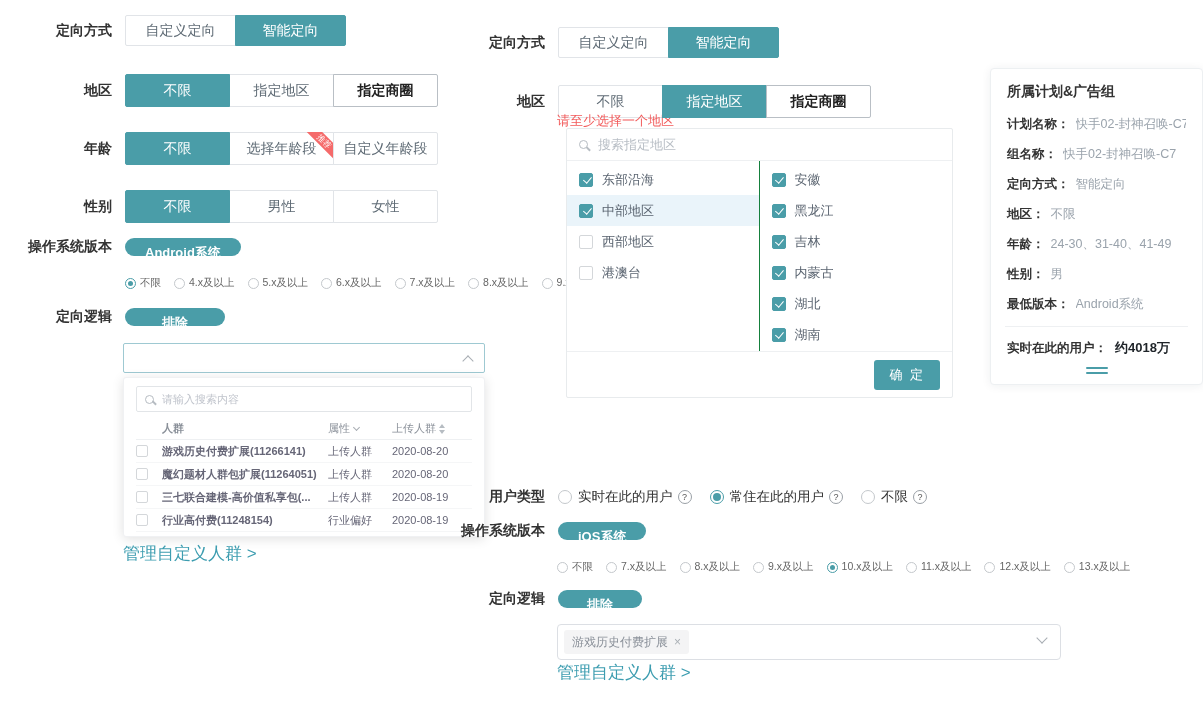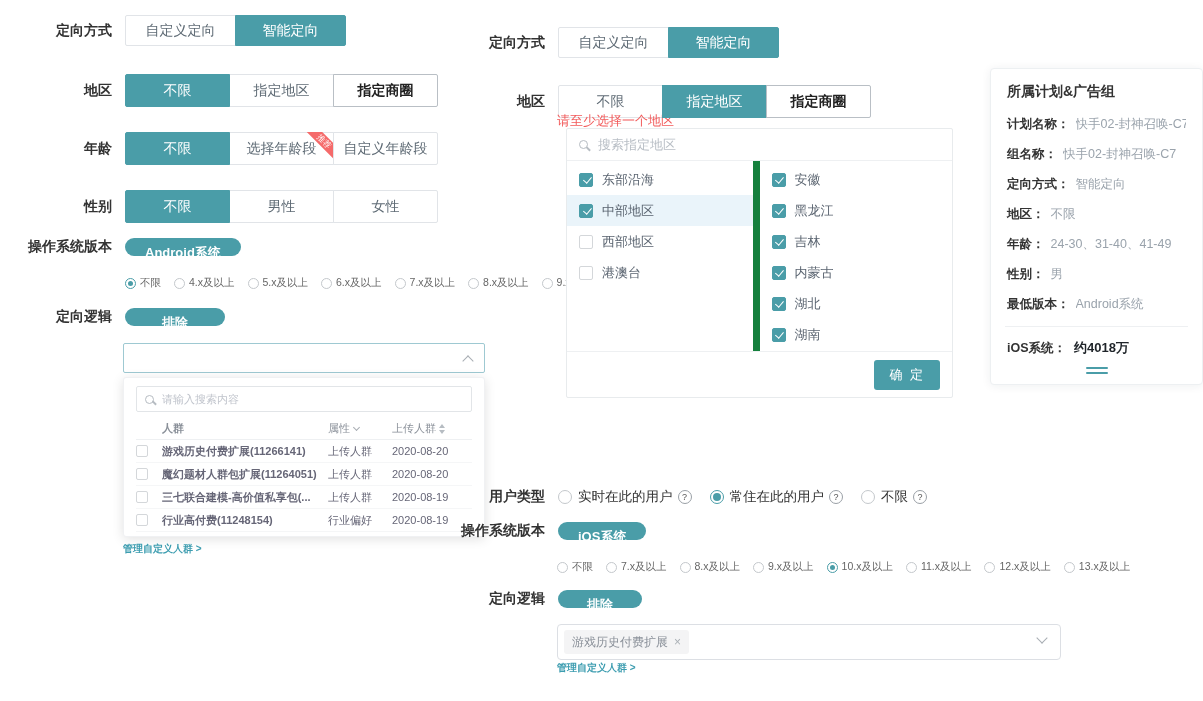--- a/index.html
+++ b/index.html
@@ -70,32 +70,32 @@
   .c-cb { width:26px; flex:none; display:flex; align-items:center; }
   .c-name { flex:1; overflow:hidden; white-space:nowrap;font-weight:bold; }
   .c-attr { width:64px; flex:none; display:flex; align-items:center; }
   .c-date { width:80px; flex:none; display:flex; align-items:center; }
 
   .cbx { width:12px; height:12px; border:1px solid #d4d7da; border-radius:2px; background:#fff; position:relative; flex:none; cursor:pointer; }
   .cbx.on { background:var(--teal); border-color:var(--teal); }
   .cbx.on::after { content:""; position:absolute; left:3.5px; top:1px; width:3px; height:6px;
                    border:solid #fff; border-width:0 1.5px 1.5px 0; transform:rotate(40deg); }
 
-  .link { position:absolute; color:#3d9db0; font-size:10px; font-weight:bold; cursor:pointer; }
+  .link { position:absolute; color:#3d9db0; font-size:17px; font-weight:normal; cursor:pointer; }
   .err { position:absolute; color:var(--red); font-size:13px; }
 
   
   .rp { position:absolute; left:566px; top:128px; width:387px; height:270px; border:1px solid #e8ebed; border-radius:2px;
         background:#fff; display:flex; flex-direction:column; }
   .rp-search { height:32px; border-bottom:1px solid #eef0f2; display:flex; align-items:center; padding:0 12px; gap:8px; flex:none; }
   .rp-search input { border:none; outline:none; font-size:13px; flex:1; font-family:inherit; }
   .rp-search input::placeholder { color:#b8bec5; }
   .rp-body { flex:1; display:flex; overflow:hidden; }
   .rp-col { width:50%; overflow:hidden; padding-top:3px; }
-  .rp-col.first { border-right:7px solid #15803d; }
+  .rp-col.first { border-right:1px solid #15803d; }
   .ck-item { display:flex; align-items:center; gap:9px; height:31px; padding:0 12px; font-size:13px; color:#5a6470; cursor:pointer; }
   .ck-item.hl { background:#eaf4fa; }
   .rp .cbx { width:14px; height:14px; }
   .rp .cbx.on::after { left:4.5px; top:1.5px; width:3.5px; height:7px; }
   .rp-foot { flex:none; height:46px; border-top:1px solid #eef0f2; display:flex; align-items:center; justify-content:flex-end; padding:0 12px; }
   .confirm { background:var(--teal); color:#fff; font-size:13px; height:30px; line-height:30px; padding:0 15px; border-radius:3px; letter-spacing:2px; cursor:pointer; }
 
   
   .tag-sel { position:absolute; left:557px; top:624px; width:504px; height:36px; border:1px solid #dcdfe4; border-radius:4px;
              background:#fff; display:flex; align-items:center; padding:0 30px 0 6px; cursor:pointer; }
@@ -453,21 +453,21 @@
           <span class="kv-l">性别：</span>
           <span class="kv-v">男</span>
         </div>
         <div class="kv">
           <span class="kv-l">最低版本：</span>
           <span class="kv-v">Android系统</span>
         </div>
       </div>
     <div class="card-div"></div>
     <div class="est">
-      <span class="est-l">iOS系统：</span>
+      <span class="est-l">实时在此的用户：</span>
       <span class="est-v">约4018万</span>
     </div>
     <div class="handle">
         <i></i>
         <i></i>
       </div>
   </div>
 
 </div>
 

